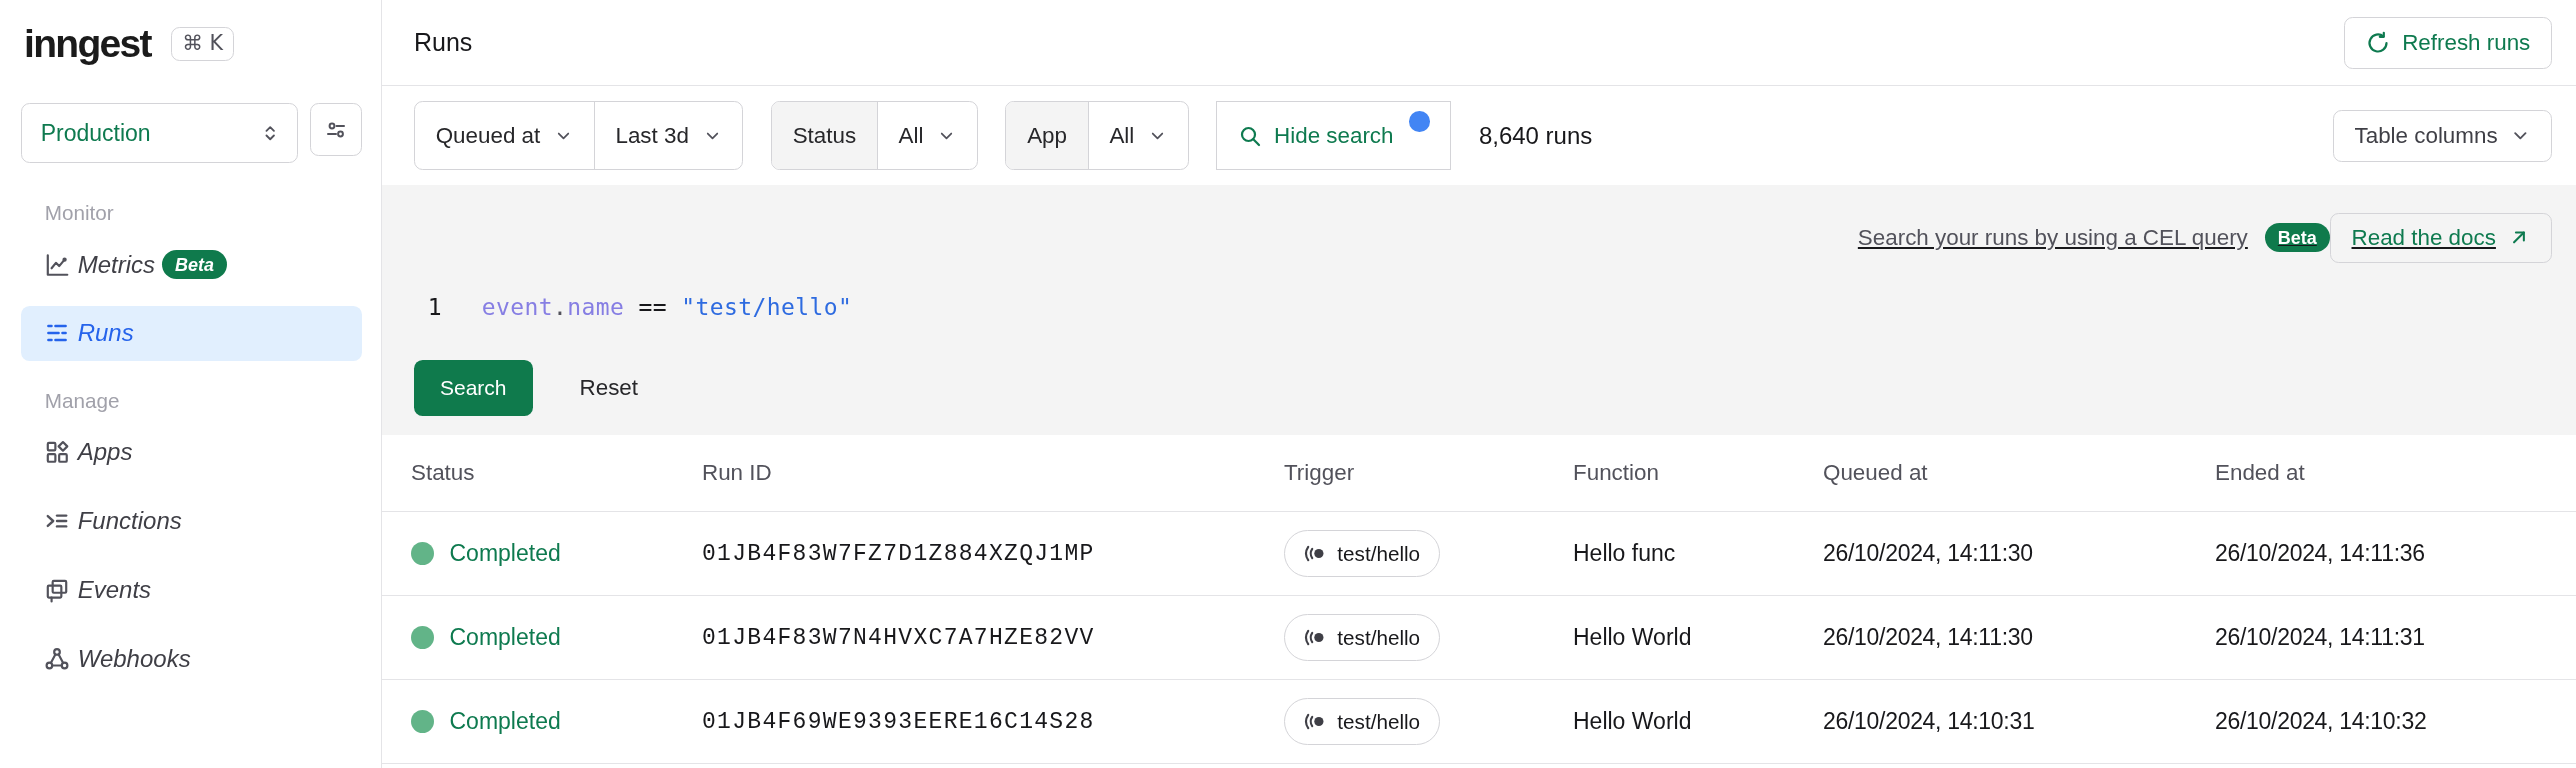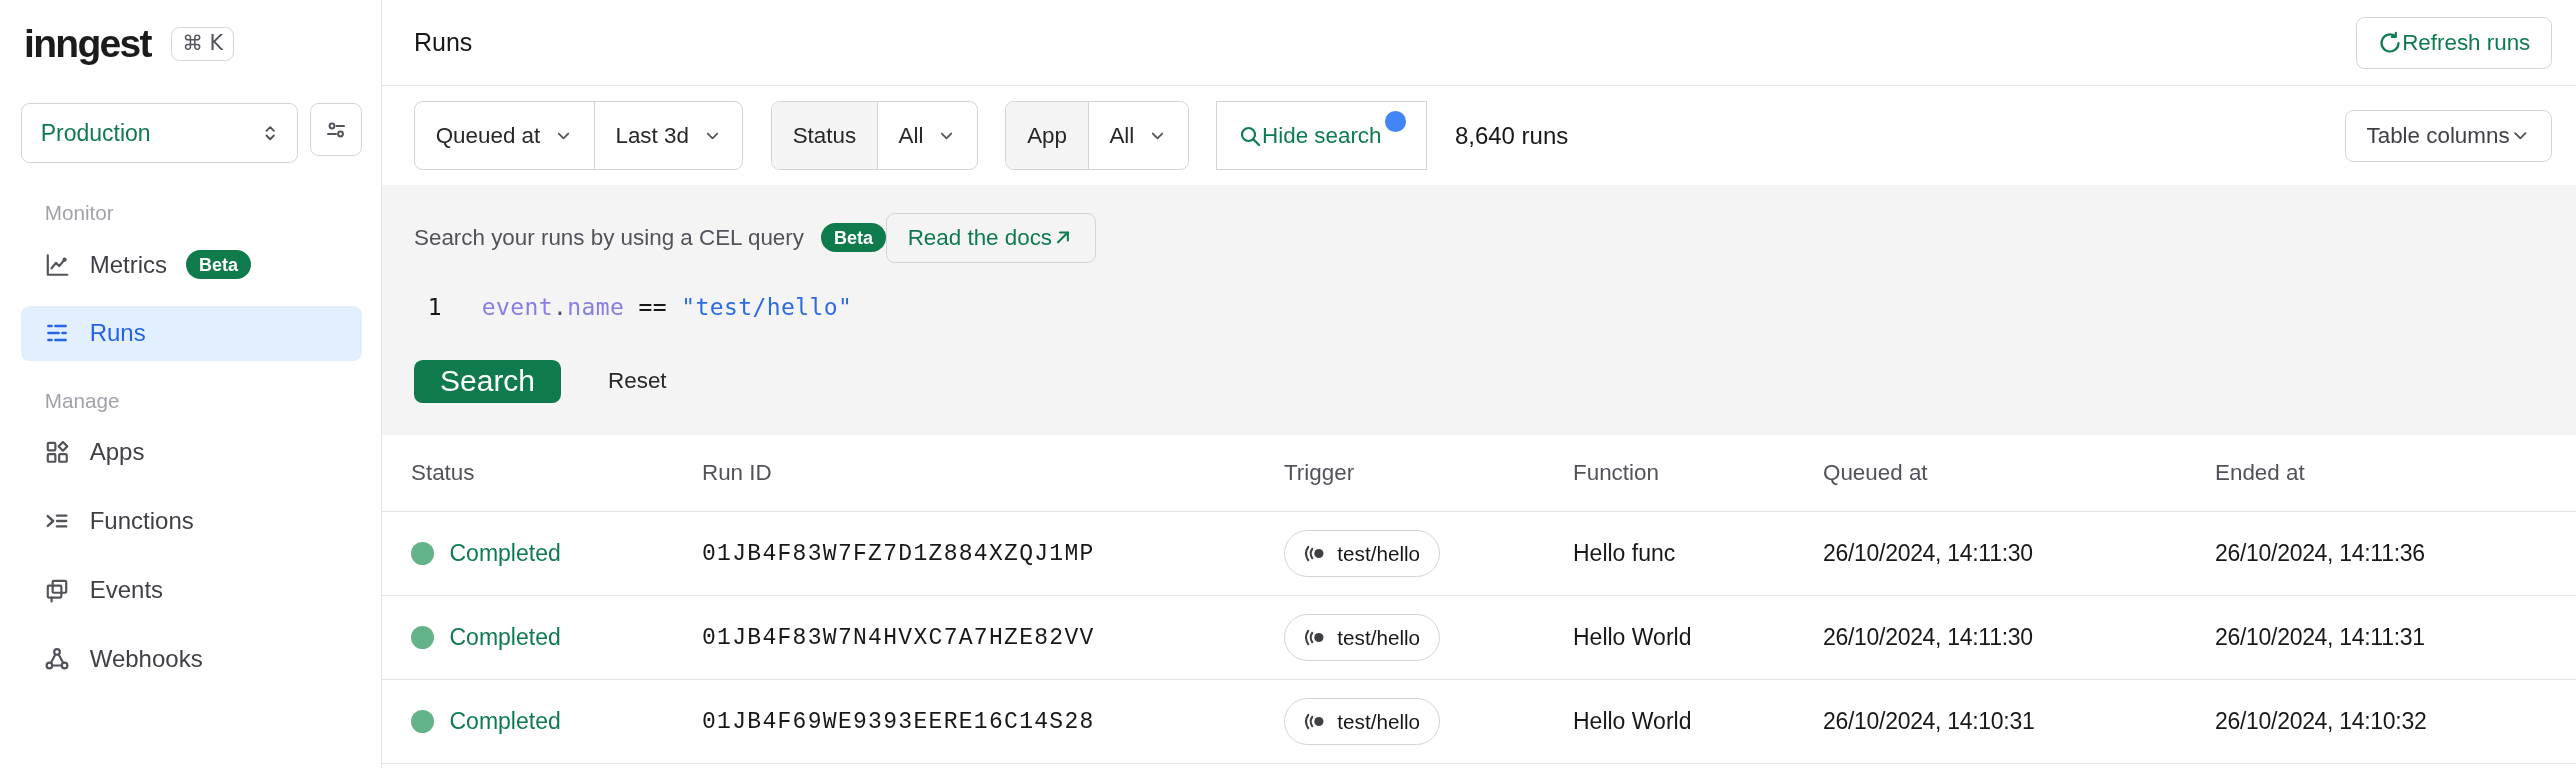--- a/index.html
+++ b/index.html
@@ -29,59 +29,59 @@
   .sidebar{flex:0 0 382px;width:382px;border-right:0.9px solid var(--line);padding:19px 19px 0 20.7px;}
   .logo-row{display:flex;align-items:center;gap:20px;padding-left:3.4px;height:50px;}
   .logo{font-size:39px;font-weight:800;letter-spacing:-1.7px;color:#1b1b1b;}
   .kbd{border:1.7px solid var(--ctl-line);border-radius:8.6px;padding:3.4px 10.3px 5.2px;font-size:20.7px;color:var(--gray-5);font-family:"DejaVu Sans",sans-serif;}
   .env-row{display:flex;gap:12px;margin-top:34px;}
   .env-select{flex:1;height:60px;border:1.7px solid var(--ctl-line);border-radius:8.6px;display:flex;align-items:center;justify-content:space-between;padding:0 15.5px 0 19px;background:#fff;cursor:pointer;}
   .env-select .env-name{font-size:23px;color:var(--green);}
   .icon-btn{width:52px;height:53px;border:1.7px solid var(--ctl-line);border-radius:8.6px;display:flex;align-items:center;justify-content:center;background:#fff;cursor:pointer;}
   .section-label{margin:38px 0 12px 24px;font-size:20.7px;color:var(--gray-4);}
   .section-label.second{margin-top:28px;}
-  .nav-item{display:flex;align-items:center;gap:19px;height:55px;padding:0 22.4px;border-radius:8.6px;font-size:24px;color:var(--gray-6);margin-bottom:13.8px;cursor:pointer;}
+  .nav-item{display:flex;align-items:center;gap:7px;height:55px;padding:0 22.4px;border-radius:8.6px;font-size:24px;color:var(--gray-6);margin-bottom:13.8px;cursor:pointer;font-style:italic;}
   .nav-item .nicon{display:flex;width:27.6px;height:27.6px;align-items:center;justify-content:center;color:var(--gray-5);}
   .nav-item.active{background:var(--active-bg);color:var(--blue);}
   .nav-item.active .nicon{color:var(--blue);}
   .badge{background:var(--green-dark);color:#fff;font-size:18px;font-weight:700;padding:5.2px 13px;border-radius:861px;line-height:1;}
 
   
   .main{flex:1;display:flex;flex-direction:column;min-width:0;}
   .page-header{height:86px;flex:0 0 86px;border-bottom:0.9px solid var(--line);display:flex;align-items:center;justify-content:space-between;padding:0 24px 0 32px;}
   .page-title{font-size:25px;color:var(--ink);}
-  .btn-outline{display:inline-flex;align-items:center;border:1.7px solid var(--ctl-line);border-radius:8.6px;height:52px;padding:0 20.7px;font-size:22.4px;color:var(--green);background:#fff;cursor:pointer;white-space:nowrap;}
+  .btn-outline{display:inline-flex;align-items:center;gap:12px;border:1.7px solid var(--ctl-line);border-radius:8.6px;height:52px;padding:0 20.7px;font-size:22.4px;color:var(--green);background:#fff;cursor:pointer;white-space:nowrap;}
   .btn-outline.dark{color:var(--gray-6);}
 
   .filter-bar{height:99px;flex:0 0 99px;display:flex;align-items:center;padding:0 24px 0 32px;gap:27.6px;}
   .seg{display:flex;align-items:stretch;border:1.7px solid var(--ctl-line);border-radius:8.6px;overflow:hidden;height:69px;background:#fff;}
   .seg-cell{display:flex;align-items:center;gap:13.8px;padding:0 20.7px;font-size:22.4px;color:var(--ink-2);cursor:pointer;}
   .seg-cell + .seg-cell{border-left:1.7px solid var(--ctl-line);}
   .seg-cell.tag{background:var(--panel);cursor:default;}
   .chev{color:var(--gray-5);display:flex;}
   .search-toggle{position:relative;height:69px;border-radius:0;}
   .blue-dot{width:20.7px;height:20.7px;border-radius:50%;background:var(--blue-dot);position:relative;top:-13.8px;margin-left:3.4px;}
   .runs-count{font-size:24px;color:var(--ink);font-weight:500;}
   .spacer{flex:1;}
 
   
   .cel{background:var(--panel);padding:27.6px 24px 0 32px;height:250px;flex:0 0 250px;}
-  .cel-top{display:flex;align-items:center;justify-content:flex-start;}
+  .cel-top{display:flex;align-items:center;justify-content:flex-end;text-decoration:underline;}
   .cel-title-wrap{display:flex;align-items:center;gap:17px;}
   .cel-title{font-size:22.4px;color:var(--gray-5);}
   .cel-top .btn-outline{background:var(--panel);height:50px;}
   .code-row{display:flex;align-items:center;margin-top:31px;font-family:"DejaVu Sans Mono","Liberation Mono",monospace;font-size:23px;}
   .gutter{margin-left:13.8px;color:var(--ink);}
   .code{margin-left:40px;letter-spacing:0.4px;}
   .tok-obj,.tok-prop{color:var(--code-purple);}
   .tok-dot{color:var(--gray-5);}
   .tok-op{color:var(--ink);}
   .tok-str{color:var(--code-blue);}
   .cel-actions{display:flex;align-items:center;margin-top:40px;}
-  .btn-primary{background:var(--green-dark);color:#fff;border:none;border-radius:8.6px;height:43px;padding:0 26px;font-size:30px;font-family:inherit;cursor:pointer;}
+  .btn-primary{background:var(--green-dark);color:#fff;border:none;border-radius:8.6px;height:56px;padding:0 26px;font-size:21px;font-family:inherit;cursor:pointer;}
   .btn-ghost{font-size:22.4px;color:var(--ink-2);margin-left:41px;background:none;border:none;font-family:inherit;cursor:pointer;}
 
   
   .grid-cols{display:grid;grid-template-columns:291px 582px 289px 250px 392px 1fr;align-items:center;padding-left:29px;padding-right:17px;}
   .thead{height:76px;flex:0 0 76px;color:var(--gray-5);font-size:22.4px;font-weight:500;}
   .trow{height:84px;flex:0 0 84px;border-top:0.9px solid var(--line);font-size:23px;color:var(--ink);cursor:pointer;background:#fff;}
   .tbody{border-bottom:0.9px solid var(--line);}
   .status-cell{display:flex;align-items:center;gap:15.5px;}
   .status-dot{width:23px;height:23px;border-radius:50%;background:var(--dot-green);}
   .status-text{color:var(--green);}

